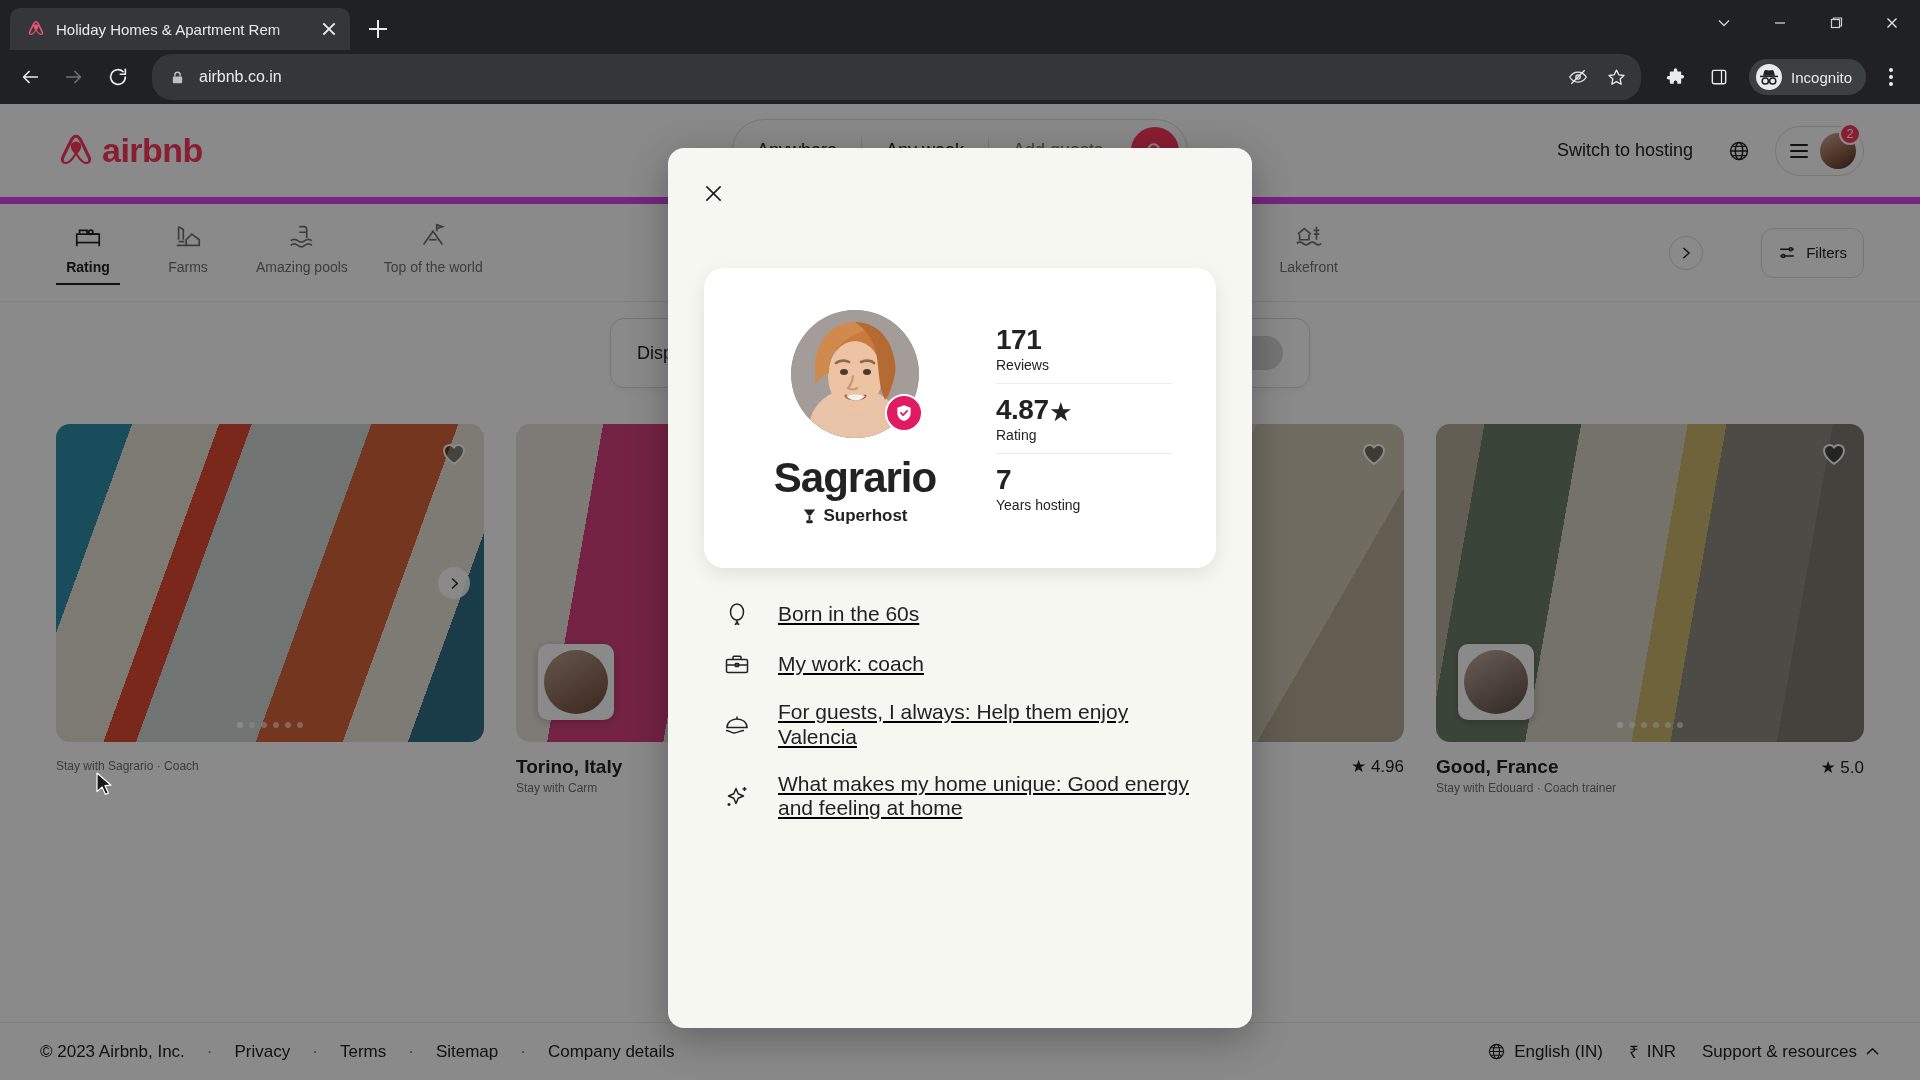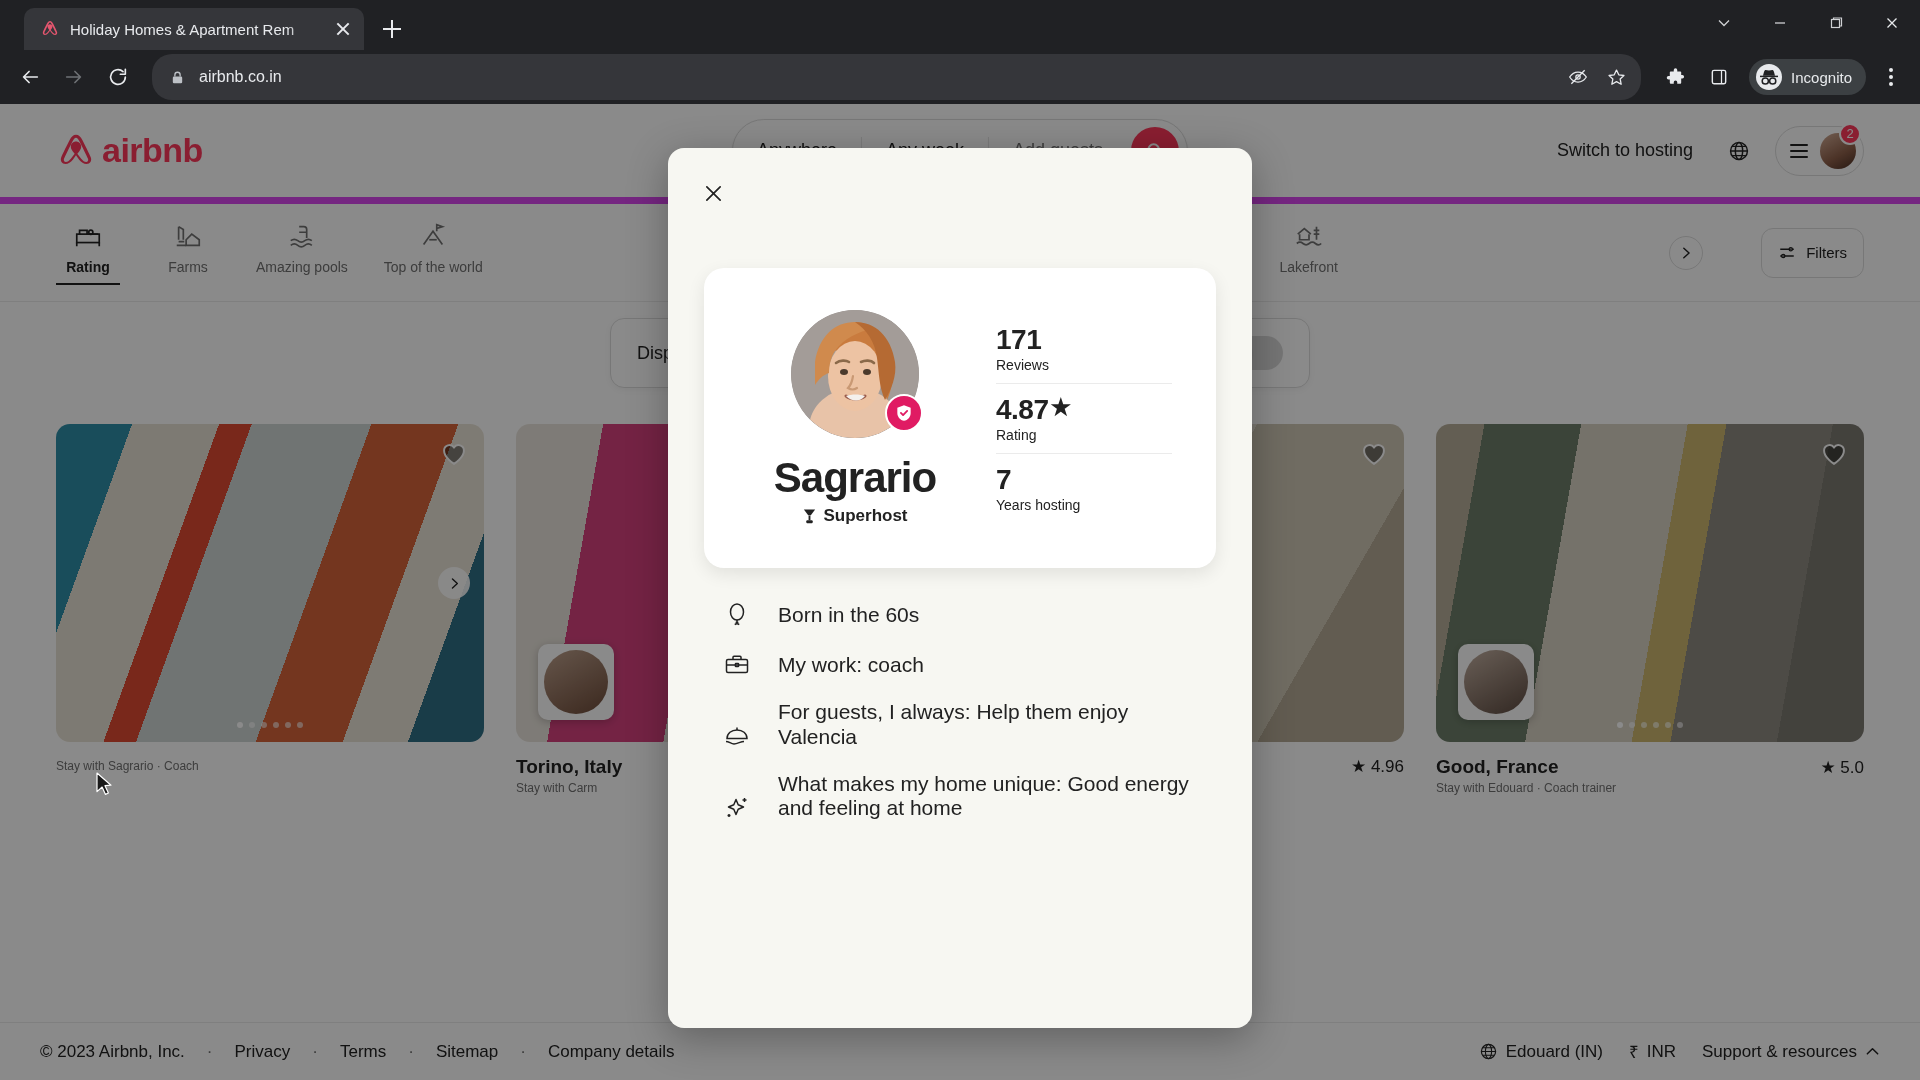--- a/index.html
+++ b/index.html
@@ -8,21 +8,21 @@
     overflow: hidden;
     font-family: "Liberation Sans", sans-serif;
     background: #202124;
   }
 
   
   .browser { width: 1920px; height: 1080px; position: relative; }
 
   .tabstrip {
     height: 50px; background: #202124;
-    display: flex; align-items: flex-end; padding-left: 24px;
+    display: flex; align-items: flex-end; padding-left: 10px;
     position: relative;
   }
   .tab {
     height: 42px; width: 340px; background: #35363a;
     border-radius: 10px 10px 0 0;
     display: flex; align-items: center; gap: 10px;
     padding: 0 10px 0 16px; position: relative;
   }
   .tab-favicon { width: 20px; height: 20px; flex: 0 0 20px; }
   .tab-title {
@@ -247,25 +247,25 @@
     position: absolute; right: -4px; bottom: 6px; width: 38px; height: 38px;
     border-radius: 50%; background: #e01b63;
     display: flex; align-items: center; justify-content: center;
     border: 2px solid #fff;
   }
   .host-name { font-size: 42px; font-weight: 700; color: #222; margin-top: 16px; letter-spacing: -1px; }
   .superhost { display: flex; align-items: center; gap: 6px; font-size: 17px; font-weight: 600; color: #222; margin-top: 4px; }
   .hostcard-right { flex: 1; padding-left: 26px; }
   .stat { padding: 10px 0; }
   .stat + .stat { border-top: 1px solid #ebebeb; }
-  .stat-val { font-size: 28px; font-weight: 700; color: #222; display: flex; align-items: flex-start; gap: 2px; letter-spacing: -0.5px; }
+  .stat-val { font-size: 28px; font-weight: 700; color: #222; display: flex; align-items: flex-end; gap: 2px; letter-spacing: -0.5px; }
   .stat-label { font-size: 14px; color: #222; margin-top: 1px; }
 
   .facts { position: absolute; left: 56px; right: 44px; top: 452px; }
-  .fact { display: flex; gap: 28px; align-items: flex-end; margin-bottom: 22px; }
+  .fact { display: flex; gap: 28px; align-items: center; margin-bottom: 22px; text-decoration: underline; }
   .fact-icon { flex: 0 0 26px; width: 26px; height: 26px; margin-top: 2px; }
   .fact-text { font-size: 21px; color: #222; line-height: 1.18; }
 
   .cursor { position: absolute; z-index: 20; left: 96px; top: 668px; }
 </style>
 </head>
 <body>
 
 <div class="browser">
 
@@ -606,21 +606,21 @@
         <span class="dotsep">·</span>
         <span>Company details</span>
 
         <span class="footer-right">
           <span class="footer-item">
             <svg width="19" height="19" viewBox="0 0 24 24">
                 <circle cx="12" cy="12" r="9" stroke="#222" stroke-width="1.5" fill="none"></circle>
                 <ellipse cx="12" cy="12" rx="3.9" ry="9" stroke="#222" stroke-width="1.4" fill="none"></ellipse>
                 <path d="M3.2 12h17.6M4.6 7.2h14.8M4.6 16.8h14.8" stroke="#222" stroke-width="1.3"></path>
               </svg>
-            <span>Edouard (IN)</span>
+            <span>English (IN)</span>
           </span>
           <span class="footer-item">
             <span>₹</span>
             <span>INR</span>
           </span>
           <span class="footer-item">
             <span>Support &amp; resources</span>
             <svg width="15" height="15" viewBox="0 0 16 16">
                 <path d="M2.5 10.5L8 5l5.5 5.5" stroke="#222" stroke-width="1.6" fill="none" stroke-linecap="round" stroke-linejoin="round"></path>
               </svg>

